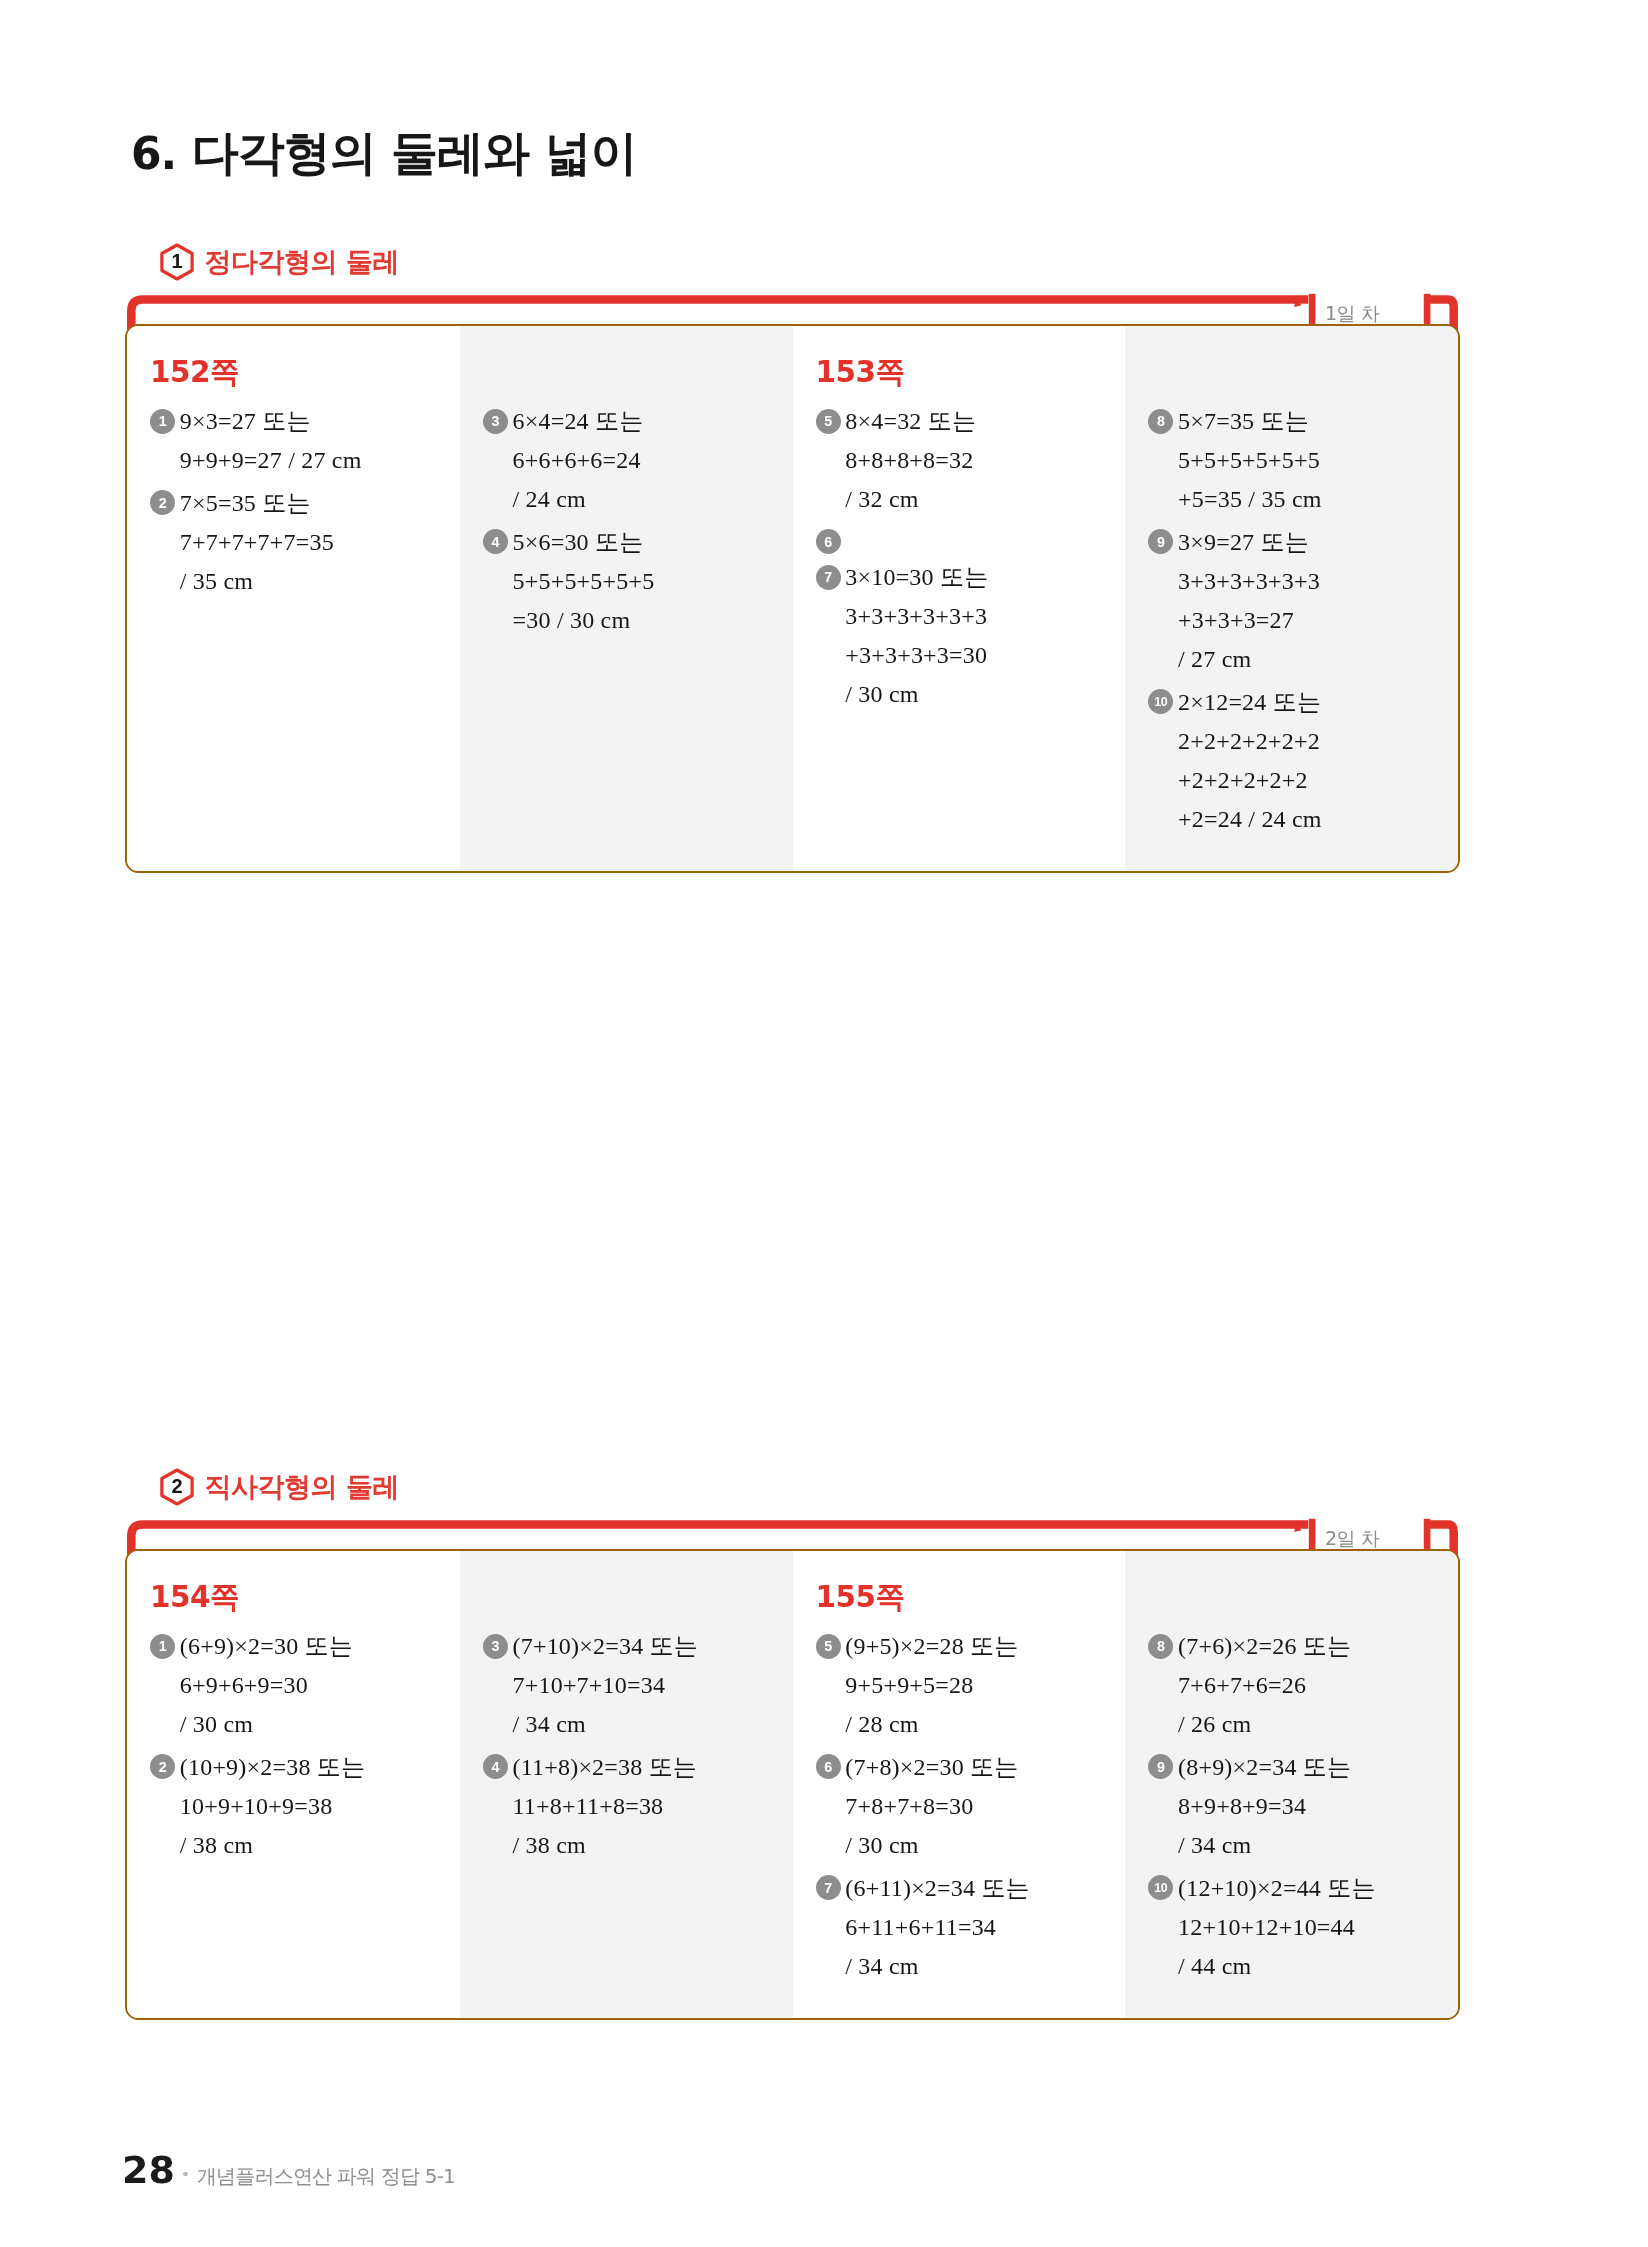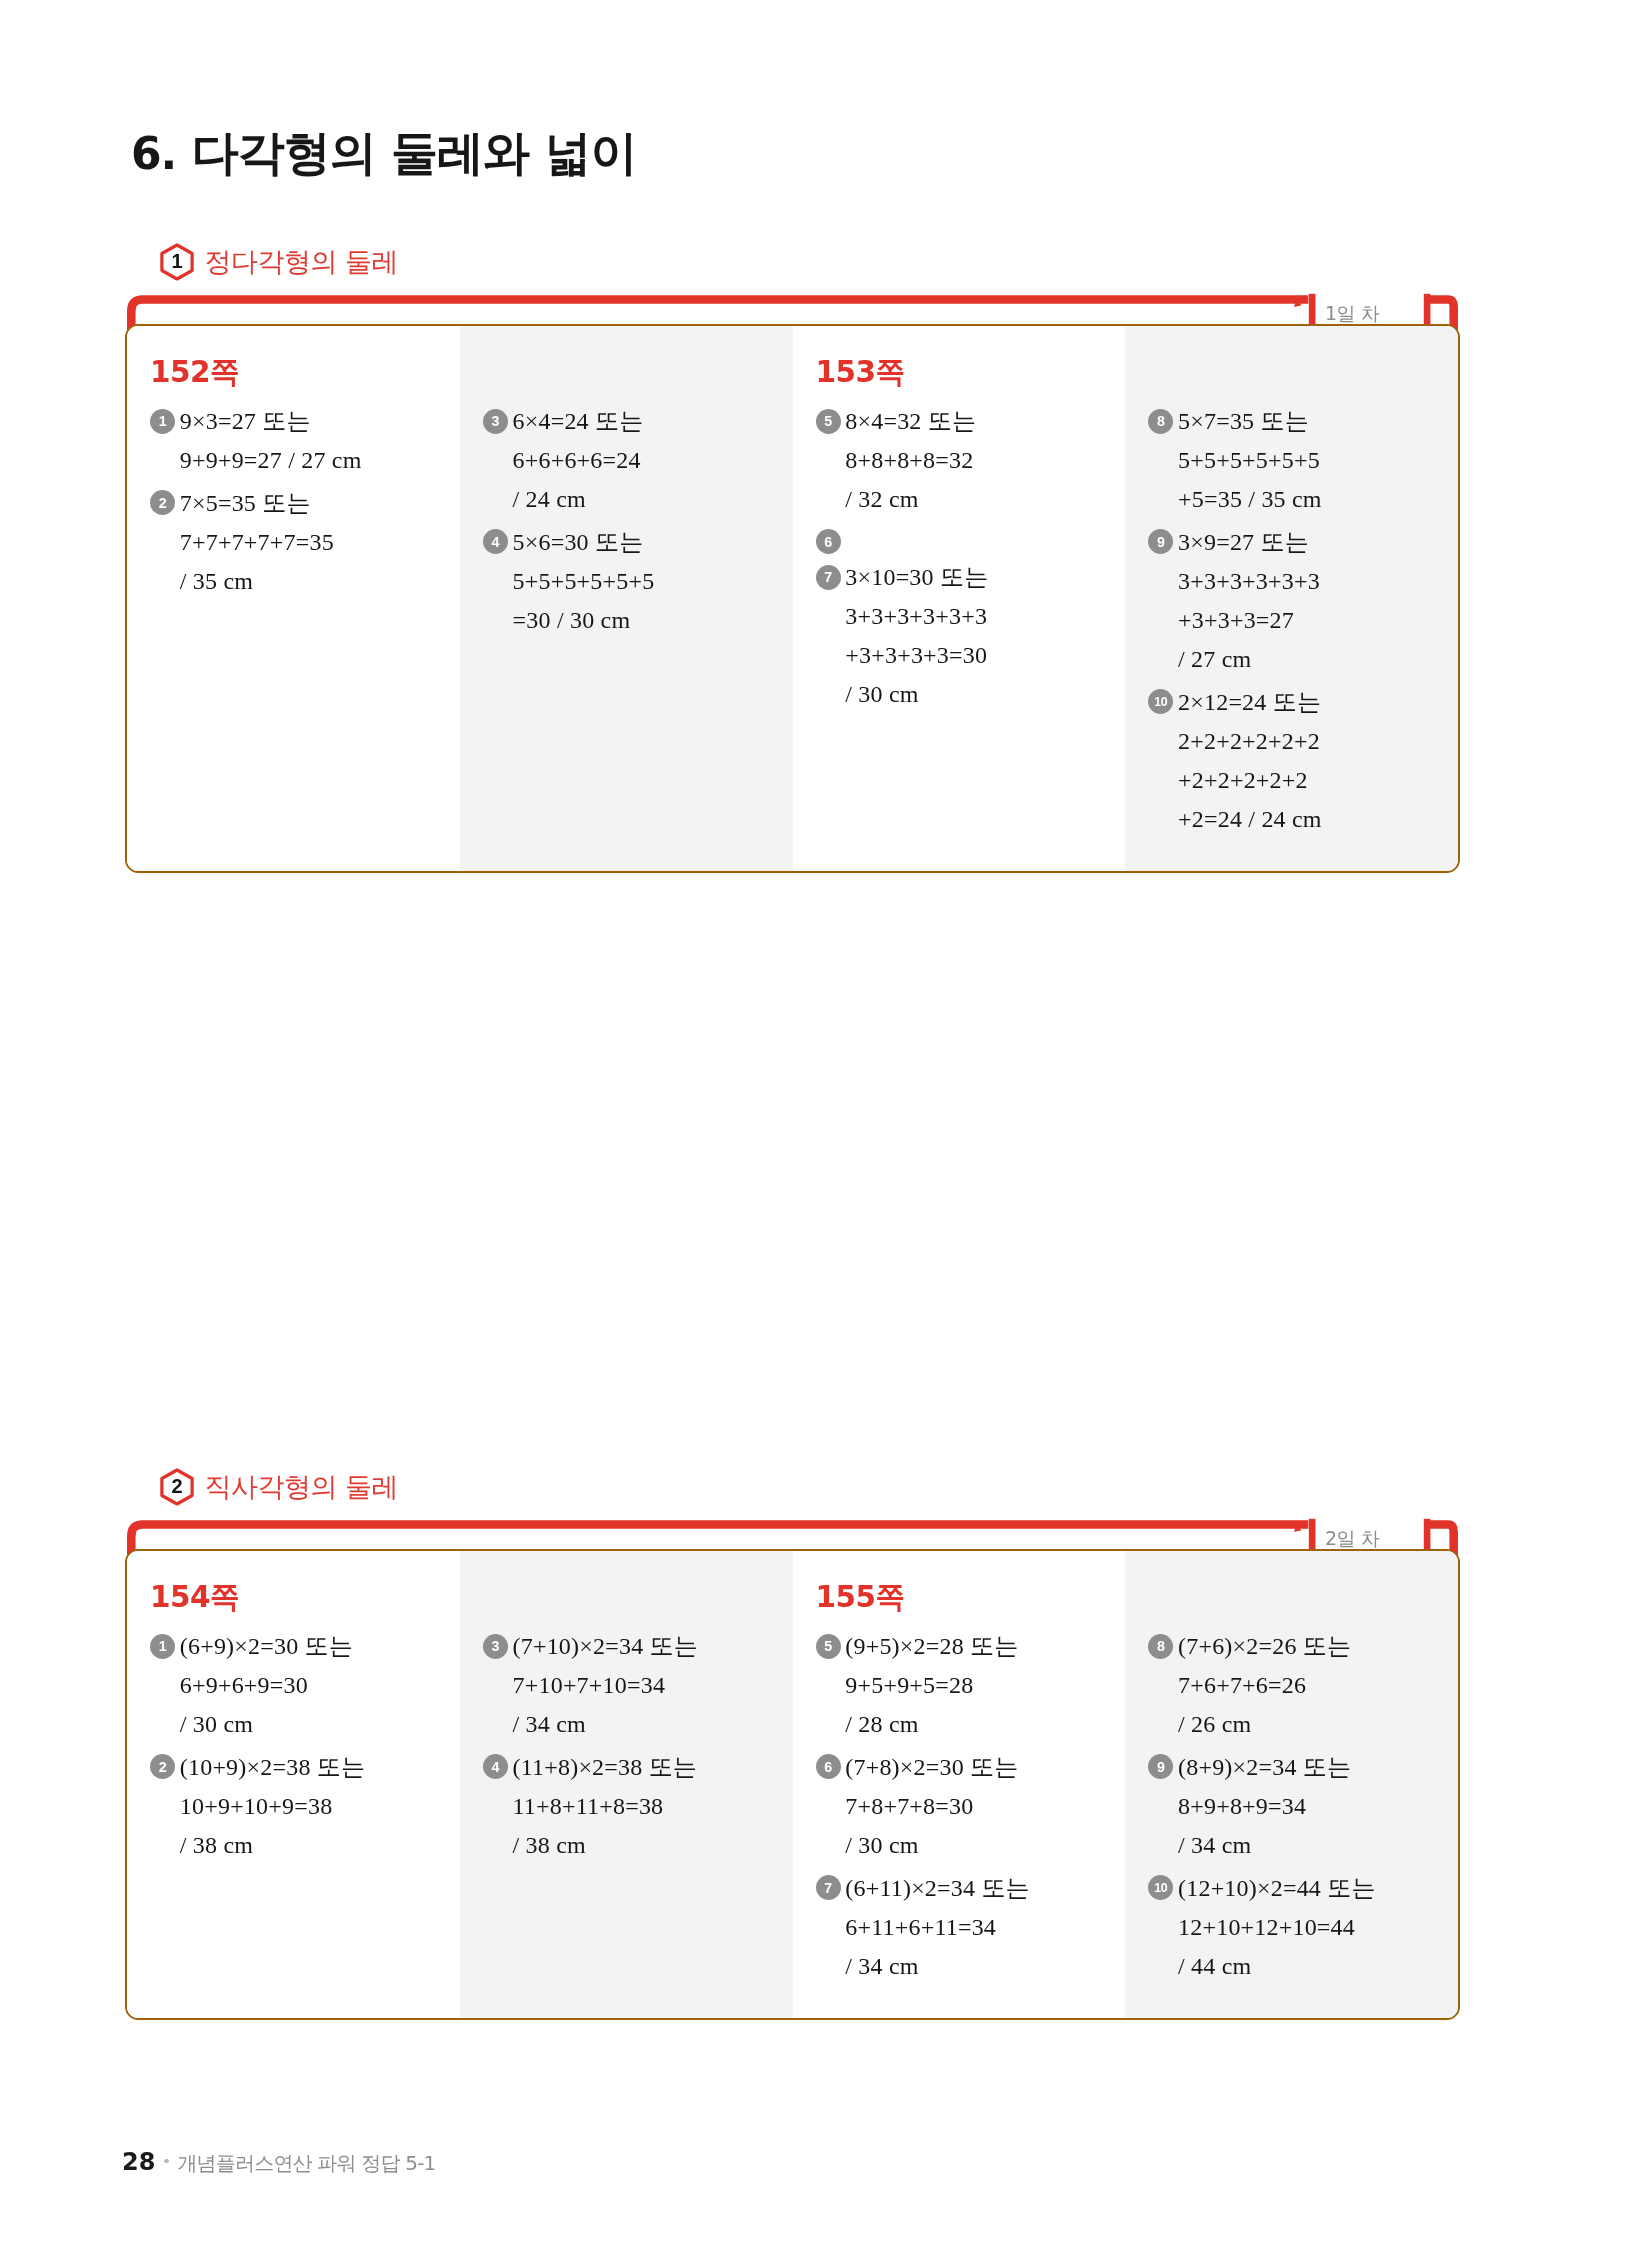--- a/index.html
+++ b/index.html
@@ -66,21 +66,21 @@
     align-items: center;
     justify-content: center;
     font-size: 20px;
     font-weight: bold;
     color: #151515;
     font-family: "Liberation Sans", sans-serif;
     padding-bottom: 1px;
   }
   .sec-title {
     font-size: 27px;
-    font-weight: normal;
+    font-weight: bold;
     color: #e03a32;
     letter-spacing: -0.5px;
     font-family: "DejaVu Sans", "Liberation Sans", sans-serif;
     white-space: nowrap;
   }
 
   
   .panel {
     position: absolute;
     left: 125px;
@@ -175,21 +175,21 @@
   
   .footer {
     position: absolute;
     left: 122px;
     top: 2148px;
     display: flex;
     align-items: baseline;
     gap: 8.6px;
   }
   .footer .pg {
-    font-size: 24px;
+    font-size: 38px;
     font-weight: bold;
     color: #1b1b1b;
     font-family: "DejaVu Sans", "Liberation Sans", sans-serif;
   }
   .footer .dot {
     width: 4.8px;
     height: 4.8px;
     border-radius: 50%;
     background: #b7b7b7;
     position: relative;

